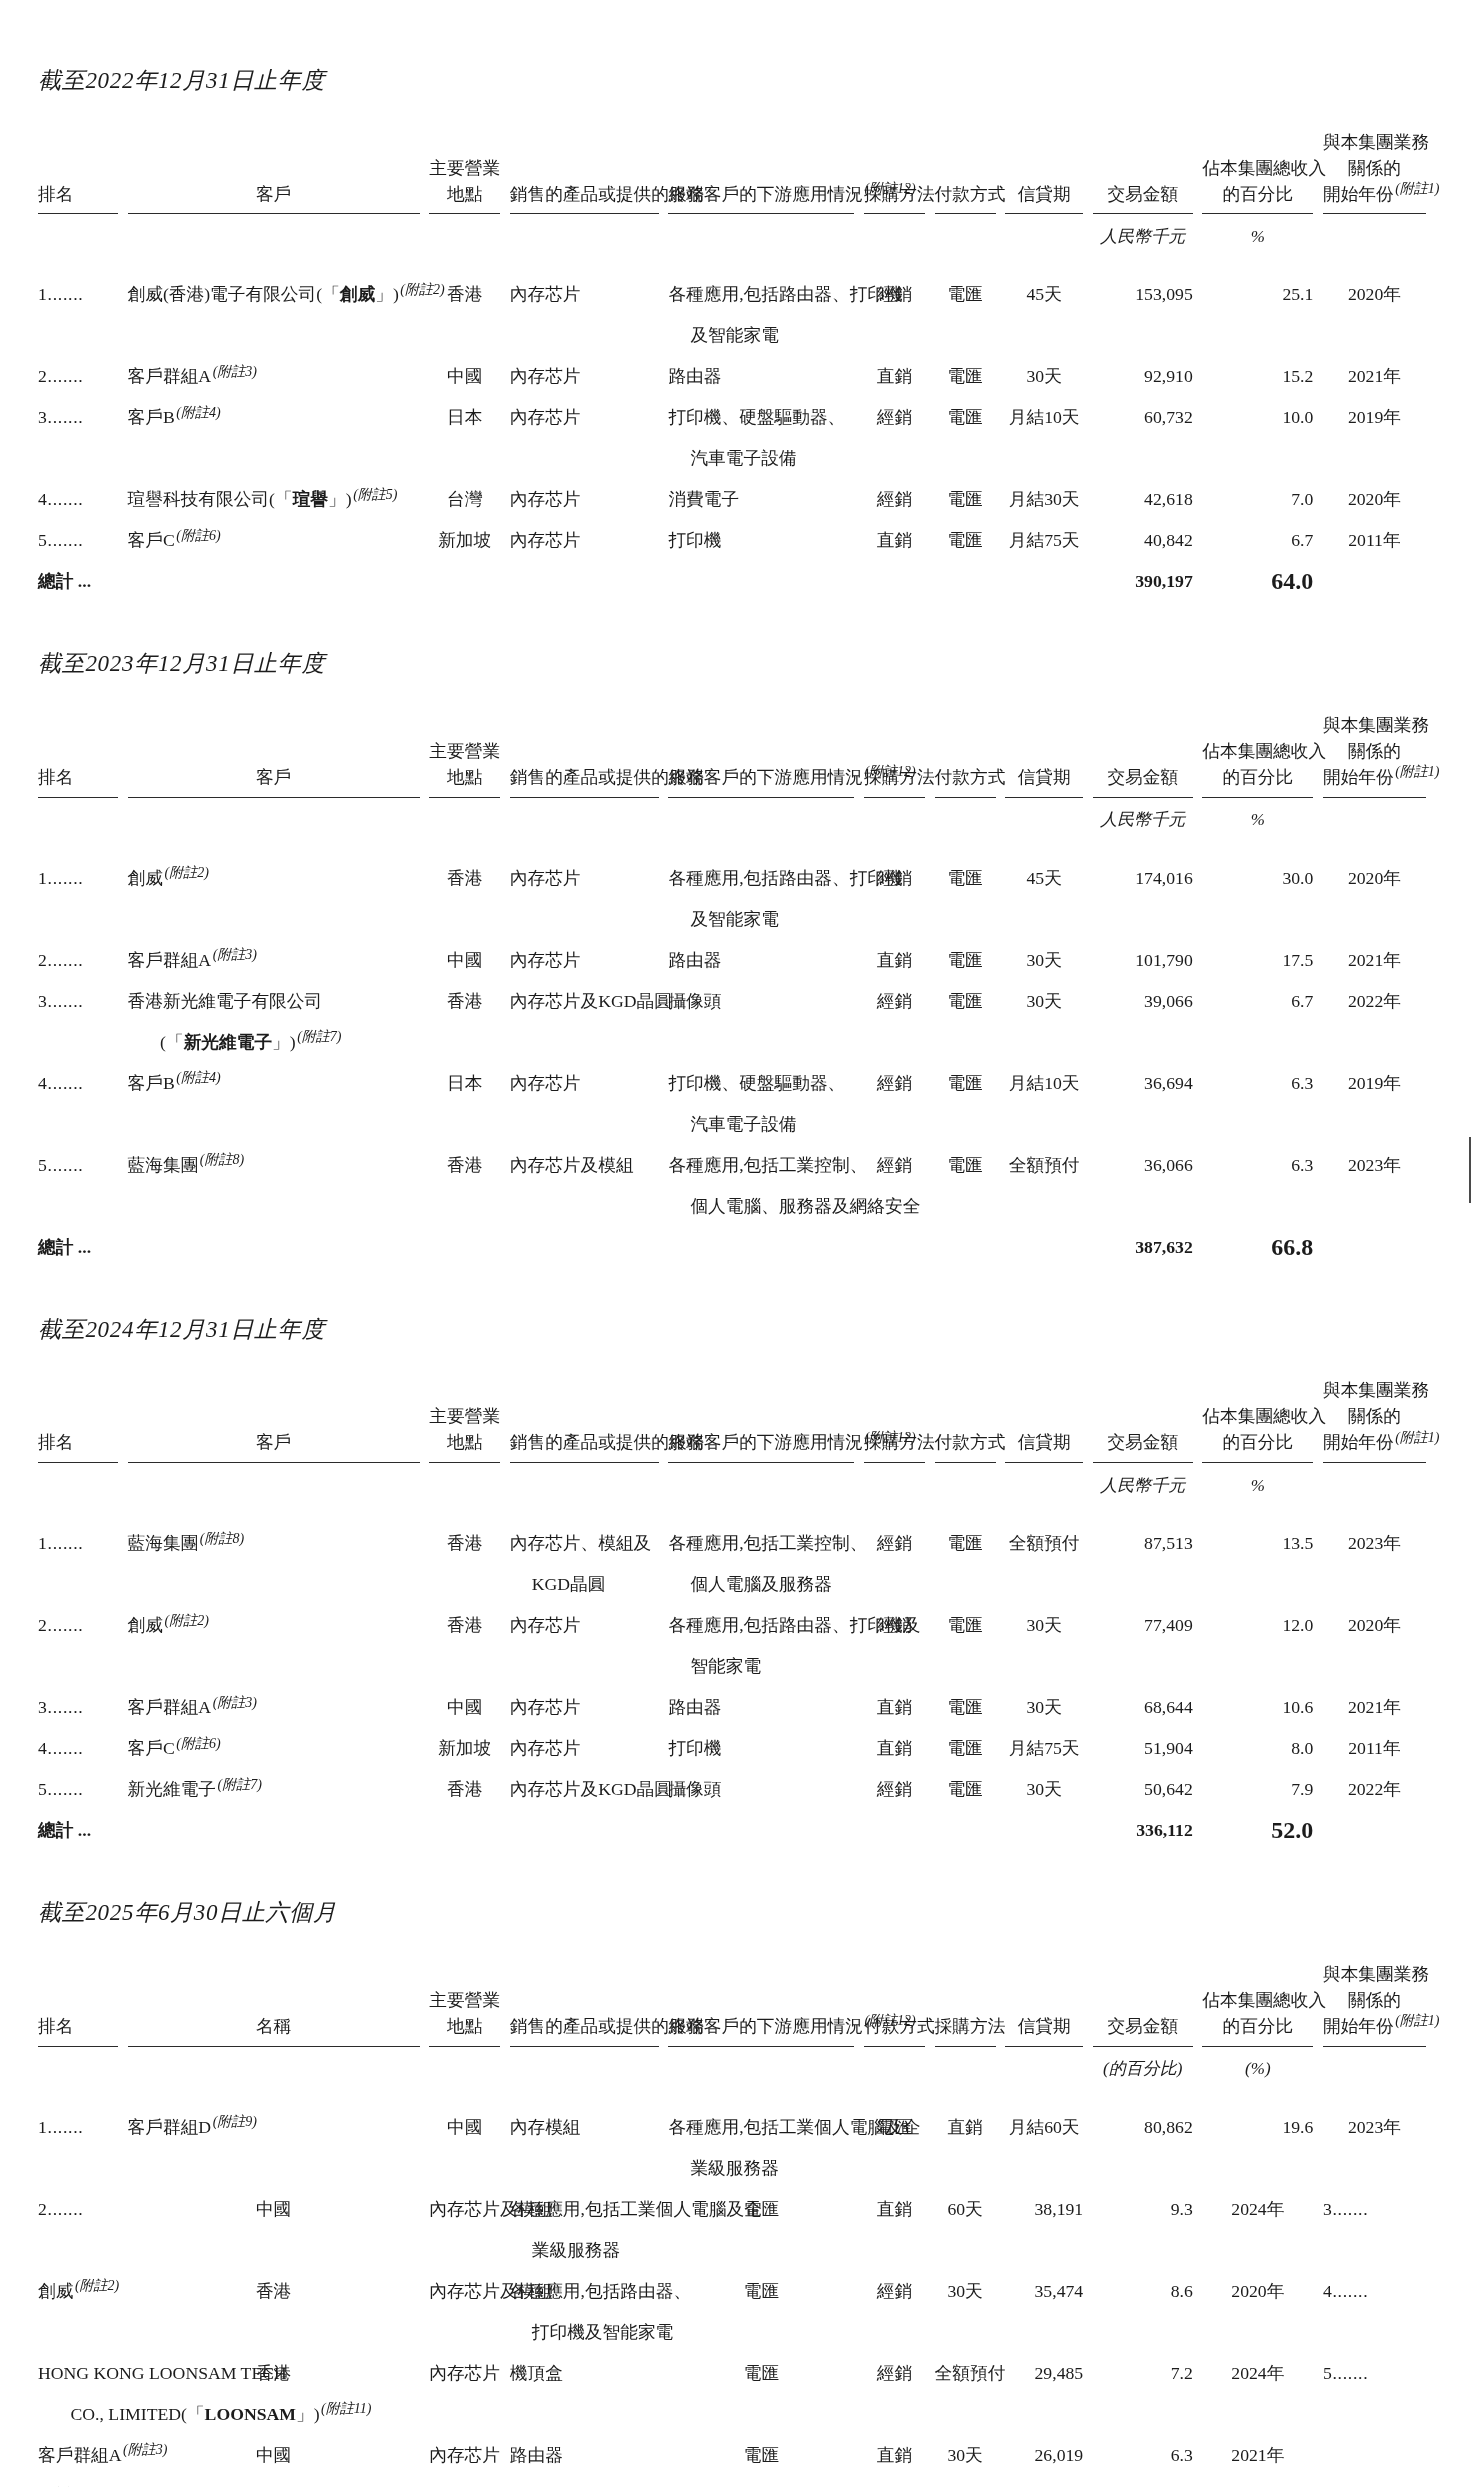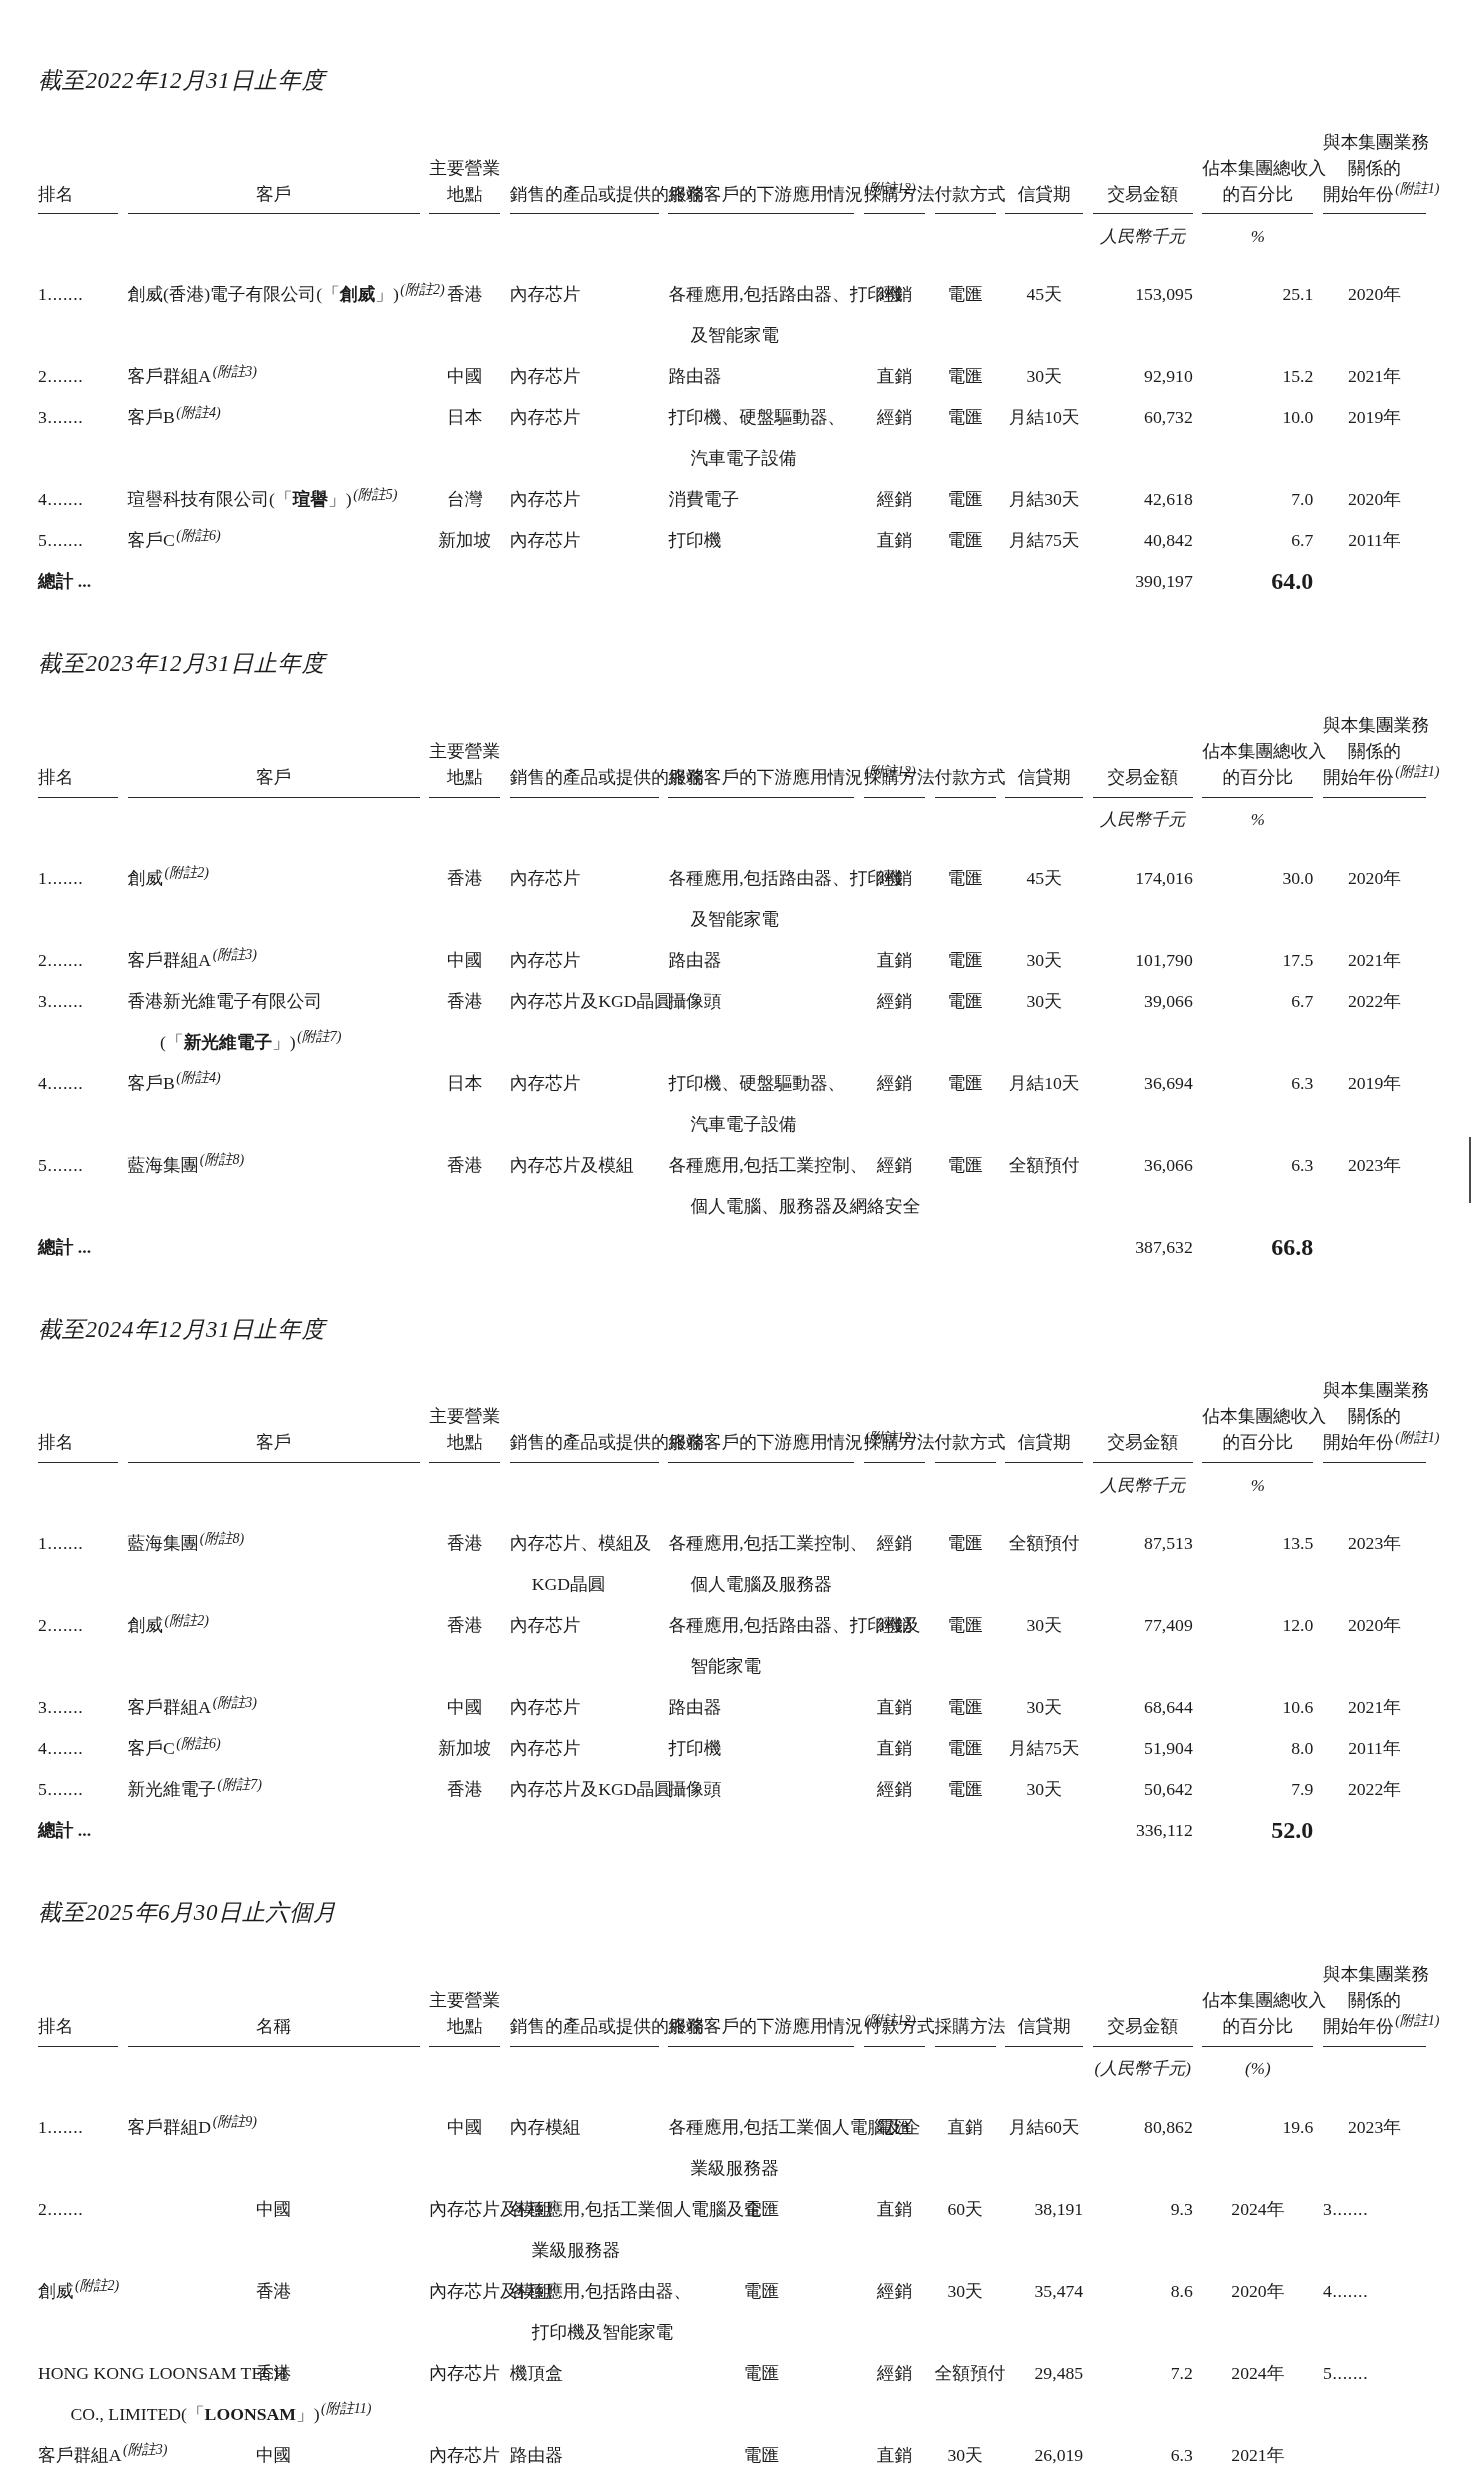--- a/index.html
+++ b/index.html
@@ -20,21 +20,21 @@
   .u-pct{grid-column:10;}
   .spacer{grid-column:1/-1;height:26.6px;}
   .cell{font-size:17.7px;line-height:41px;}
   .a-left{text-align:left}.a-center{text-align:center}.a-right{text-align:right}
   .ln{white-space:nowrap;}
   .ln.ind{padding-left:22px;}
   .cell-customer .ln.ind{padding-left:32.5px;font-family:Liberation Serif, serif;}
   .cell-rank{letter-spacing:0.7px;}
   sup.note{font-style:italic;font-size:14px;line-height:0;margin-left:1.5px;}
   .total-label{grid-column:1/span 2;font-weight:700;font-size:17.7px;line-height:41px;}
-  .total-amount{grid-column:9;font-weight:400;font-size:17.7px;line-height:41px;text-align:right;}
+  .total-amount{grid-column:9;font-weight:700;font-size:17.7px;line-height:41px;text-align:right;}
   .total-pct{grid-column:10;font-weight:700;font-size:24px;line-height:41px;text-align:right;}
   .edge-mark{position:absolute;right:5.9px;top:1137px;width:2.2px;height:66px;background:#4a4a4a;}
   b{font-weight:700;}
 </style>
 </head>
 <body>
 
 <main class="page" id="doc">
   <div class="edge-mark"></div>
 <section class="section">
@@ -718,21 +718,21 @@
         </div>
         <div class="hcell a-center">
           <div class="ln">佔本集團總收入</div>
           <div class="ln">的百分比</div>
         </div>
         <div class="hcell a-center">
           <div class="ln">與本集團業務</div>
           <div class="ln">關係的</div>
           <div class="ln">開始年份<sup class="note">(附註1)</sup></div>
         </div>
-        <div class="unit u-amount">(人民幣千元)</div>
+        <div class="unit u-amount">(的百分比)</div>
         <div class="unit u-pct">(%)</div>
         <div class="spacer"></div>
         <div class="cell cell-rank a-left">
           <div class="ln">1.......</div>
         </div>
         <div class="cell cell-customer a-left">
           <div class="ln">客戶群組D<sup class="note">(附註9)</sup></div>
         </div>
         <div class="cell cell-location a-center">
           <div class="ln">中國</div>

